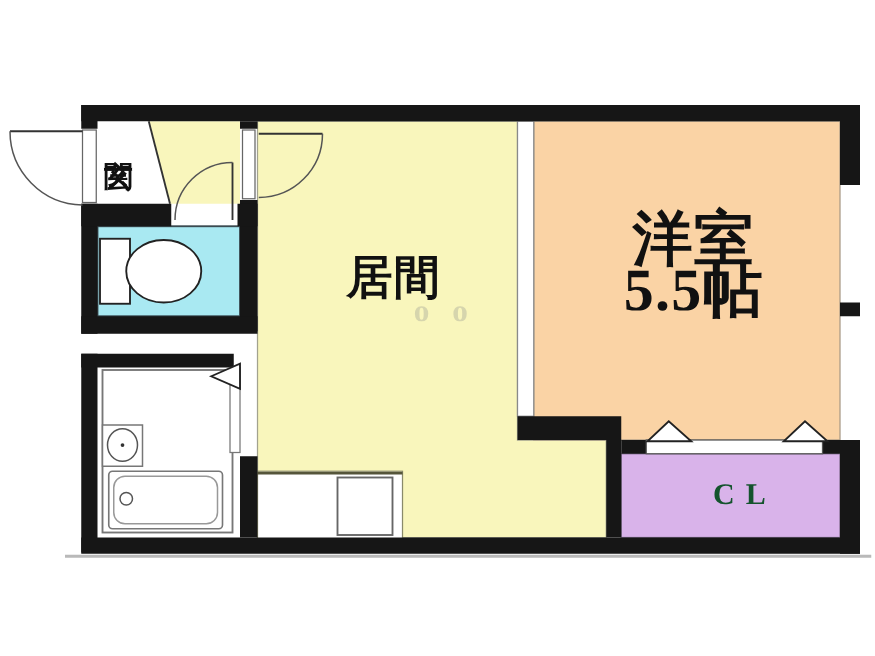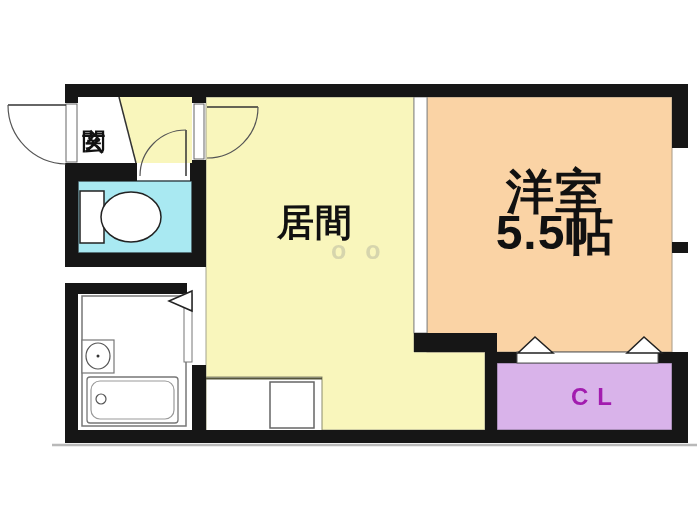--- a/index.html
+++ b/index.html
@@ -1,31 +1,31 @@
 <!DOCTYPE html>
 <html><head>
 <meta charset="utf-8">
 <style>
   html,body{margin:0;padding:0;background:#ffffff;}
   #canvas{
     position:relative;width:700px;height:525px;background:#ffffff;overflow:hidden;
-    font-family:Liberation Sans, sans-serif;
+    font-family:Liberation Serif, serif;
   }
   #plan-svg{position:absolute;left:0;top:0;}
   .label{position:absolute;color:#111;font-weight:700;}
   .label-genkan{
     left:82px;top:109px;font-size:23px;letter-spacing:3px;
     writing-mode:vertical-rl;text-orientation:upright;line-height:1.05;
   }
   .label-living{left:240px;top:201px;width:150px;text-align:center;
     font-size:37px;line-height:43px;letter-spacing:1px;}
   .label-western{left:470px;top:171px;width:170px;text-align:center;
     font-size:48px;line-height:41px;letter-spacing:1px;}
   .label-cl{left:558px;top:383px;width:76px;text-align:center;
-    font-size:24px;letter-spacing:9px;color:#a21caf;}
+    font-size:24px;letter-spacing:9px;color:#14532d;}
   .watermark{left:331px;top:236px;font-size:25px;font-weight:700;
     color:rgba(185,185,160,0.55);letter-spacing:6px;}
 </style>
 </head>
 <body>
 
 <div id="canvas">
 
   <svg id="plan-svg" width="700" height="525" viewBox="0 0 700 525">
 

